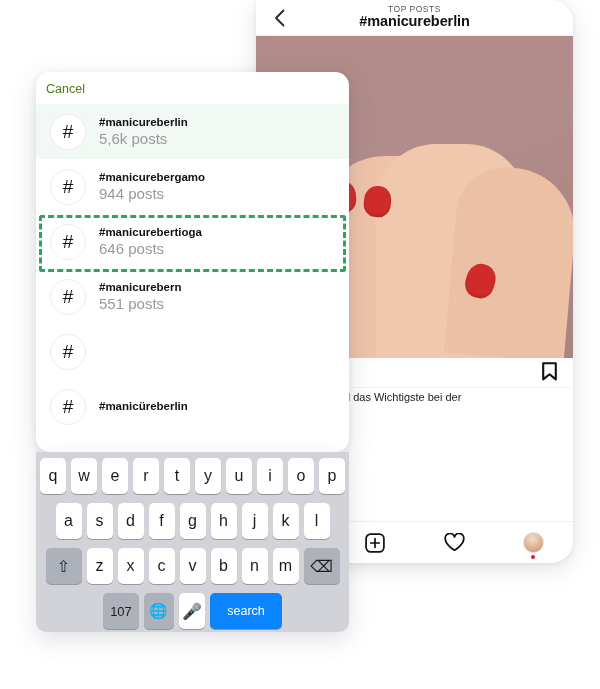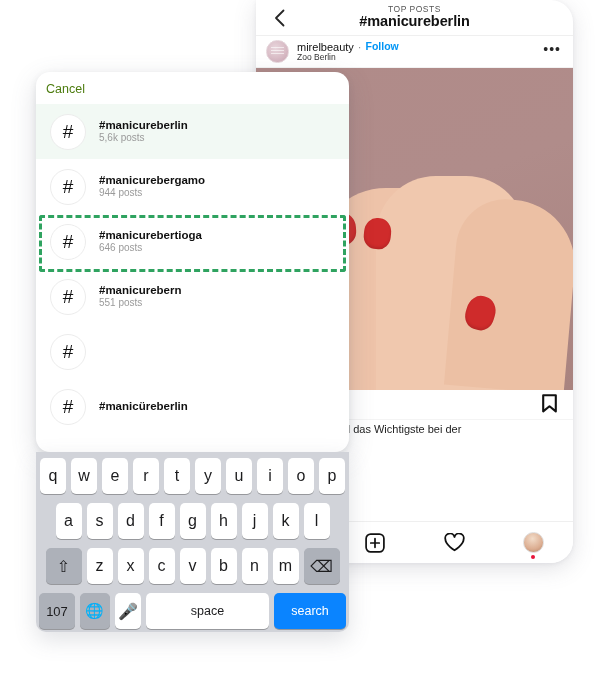--- a/index.html
+++ b/index.html
@@ -166,21 +166,21 @@
   }
   .result-row.highlight { background: #f2f9f4; }
   .hash-circle {
     width: 36px; height: 36px; border-radius: 50%;
     border: 1px solid #ececec; background: #fff;
     display: flex; align-items: center; justify-content: center;
     font-size: 19px; color: #111; flex: 0 0 auto;
   }
   .res-meta { margin-left: 13px; line-height: 1.28; }
   .res-tag { font-size: 11.5px; font-weight: bold; color: #111; }
-  .res-count { font-size: 10px; color: #9a9a9a; }
+  .res-count { font-size: 15px; color: #9a9a9a; }
 
   .hl-box {
     position: absolute; left: 3px; top: 143px; width: 307px; height: 57px;
     border: 3px dashed #2fa360; border-radius: 3px; pointer-events: none;
   }
 
   
   #keyboard {
     position: absolute; left: 36px; top: 452px; width: 313px; height: 180px;
     background: #d1d3d9; border-bottom-left-radius: 10px; border-bottom-right-radius: 10px;
@@ -215,32 +215,20 @@
         <svg width="11" height="18" viewBox="0 0 11 18" fill="none" aria-hidden="true">
           <path d="M9.5 1.5L2 9l7.5 7.5" stroke="#262626" stroke-width="1.8" stroke-linecap="round" stroke-linejoin="round"></path>
         </svg>
       </div>
       <div class="hdr-center">
         <div class="hdr-kicker">TOP POSTS</div>
         <div class="hdr-title">#manicureberlin</div>
       </div>
     </div>
 
-    <div class="post-userrow">
-      <div class="avatar-ring"></div>
-      <div class="user-meta">
-        <div class="user-line">
-          <span class="username">mirelbeauty</span>
-          <span class="dot-sep">·</span>
-          <span class="follow">Follow</span>
-        </div>
-        <div class="user-sub">Zoo Berlin</div>
-      </div>
-      <div class="more-dots">•••</div>
-    </div>
 
     <div class="post-photo">
 
       <div class="skin" style="left:14px; top:148px; width:210px; height:175px; border-radius:60px 40px 0 0; transform:rotate(-6deg);"></div>
       <div class="skin" style="left:60px; top:120px; width:195px; height:205px; border-radius:70px 55px 0 0; background:#eec3a9;"></div>
       <div class="skin" style="left:120px; top:108px; width:150px; height:215px; border-radius:60px 60px 0 0; background:#f0c8ae;"></div>
       <div class="skin" style="left:196px; top:132px; width:120px; height:190px; border-radius:50px 65px 0 0; background:#ecc0a4; transform:rotate(5deg);"></div>
 
       <div class="nail" style="left:22px; top:150px; width:25px; height:30px; transform:rotate(-22deg);"></div>
       <div class="nail white" style="left:48px; top:176px; width:26px; height:32px; transform:rotate(-10deg);"></div>
@@ -386,19 +374,18 @@
       <div class="key">b</div>
       <div class="key">n</div>
       <div class="key">m</div>
       <div class="key wide">⌫</div>
     </div>
 
     <div class="krow">
       <div class="key num">107</div>
       <div class="key globe">🌐</div>
       <div class="key mic">🎤</div>
-      <div class="key space">space</div>
       <div class="key search-key">search</div>
     </div>
 
   </div>
 
 </div>
 
 </body></html>

